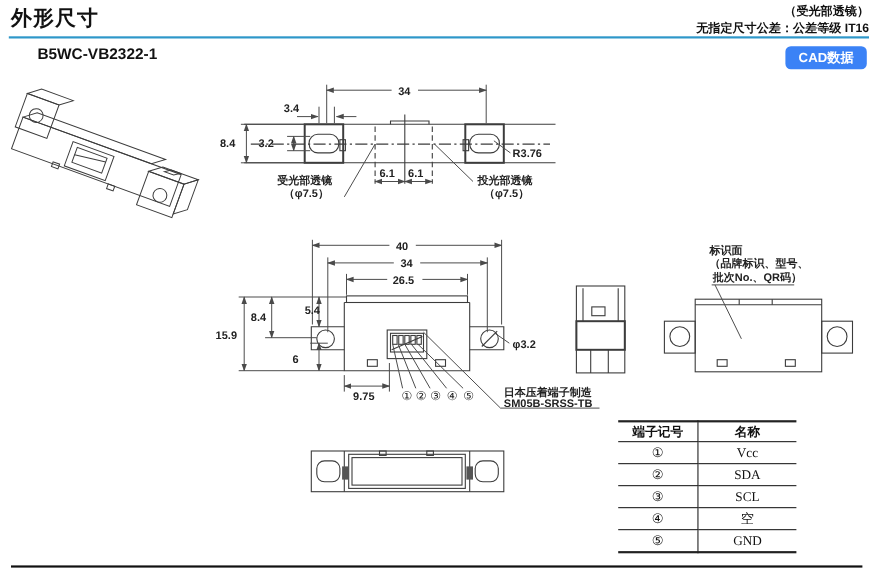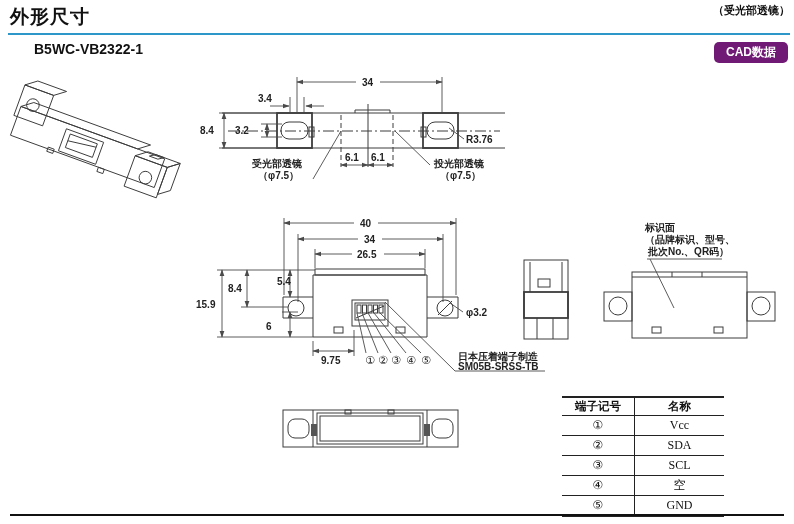--- a/index.html
+++ b/index.html
@@ -4,51 +4,52 @@
 <style>
   html,body{margin:0;padding:0;background:#fff;}
   #page{position:relative;width:794px;height:524px;background:#fff;overflow:hidden;
         font-family:"Liberation Sans","DejaVu Sans",sans-serif;color:#111;}
   .abs{position:absolute;}
   #title{left:10px;top:4px;font-size:19px;font-weight:bold;letter-spacing:1px;}
   #unitnote{right:4px;top:3px;font-size:11px;font-weight:bold;text-align:right;}
   #tolnote{right:4px;top:18px;font-size:11px;font-weight:bold;text-align:right;}
   #blueline{left:8px;top:33px;width:782px;height:2px;background:#2e97c9;}
   #model{left:14px;top:41px;font-size:14px;font-weight:bold;margin-left:20px;}
-  #cadbtn{right:6px;top:42px;background:#701a75;color:#fff;border:none;border-radius:5px;
+  #cadbtn{right:6px;top:42px;background:#3b82f6;color:#fff;border:none;border-radius:5px;
           padding:2px 12px;font-size:12px;font-weight:bold;cursor:pointer;
           font-family:"Liberation Sans",sans-serif;}
   #footerline{left:10px;top:514px;width:774px;height:2px;background:#111;}
   svg text{fill:#222;}
   .dimtext{font:bold 10px "Liberation Sans",sans-serif;}
   .cjk{font:bold 10px "Liberation Sans","DejaVu Sans",sans-serif;}
   .pinnum{font:11px "DejaVu Sans",sans-serif;}
   .ln{stroke:#3c3c3c;stroke-width:1;fill:none;}
   .lnk{stroke:#3c3c3c;stroke-width:1.8;fill:none;}
   .dim{stroke:#4a4a4a;stroke-width:0.9;fill:none;}
   .dash{stroke-dasharray:5 3;}
   .cl{stroke-dasharray:11 3 2 3;}
   .wht{fill:#fff;stroke:none;}
   
-  #pintable{left:562px;top:396px;width:162px;border-collapse:collapse;
+  #pintable{left:562px;top:382px;width:162px;border-collapse:collapse;
             border-top:2px solid #222;border-bottom:2px solid #222;font-size:11.5px;}
   #pintable th{font-weight:bold;border-bottom:1.6px solid #222;padding:1px 2px;height:15px;}
   #pintable td{border-bottom:1px solid #222;text-align:center;height:17px;
                font-family:"Liberation Serif",serif;font-size:12px;}
   #pintable tr:last-child td{border-bottom:none;}
   #pintable th:first-child,#pintable td:first-child{border-right:1.2px solid #222;width:68px;}
   .circ{font-family:"DejaVu Sans",sans-serif;font-size:11px;}
 </style>
 </head>
 <body>
 
 <div id="page">
 
   <div id="title" class="abs">外形尺寸</div>
   <div id="unitnote" class="abs">（受光部透镜）</div>
+  <div id="tolnote" class="abs">无指定尺寸公差：公差等级 IT16</div>
   <div id="blueline" class="abs"></div>
   <div id="model" class="abs">B5WC-VB2322-1</div>
   <button id="cadbtn" class="abs">CAD数据</button>
 
   <svg class="abs" style="left:0;top:0;" width="794" height="524" viewBox="0 0 794 524">
     <defs>
       <marker id="ar" viewBox="0 0 10 10" refX="9" refY="5" markerWidth="8" markerHeight="8" orient="auto-start-reverse">
         <path d="M0,1.5 L10,5 L0,8.5 z" fill="#4a4a4a"></path>
       </marker>
     </defs>

